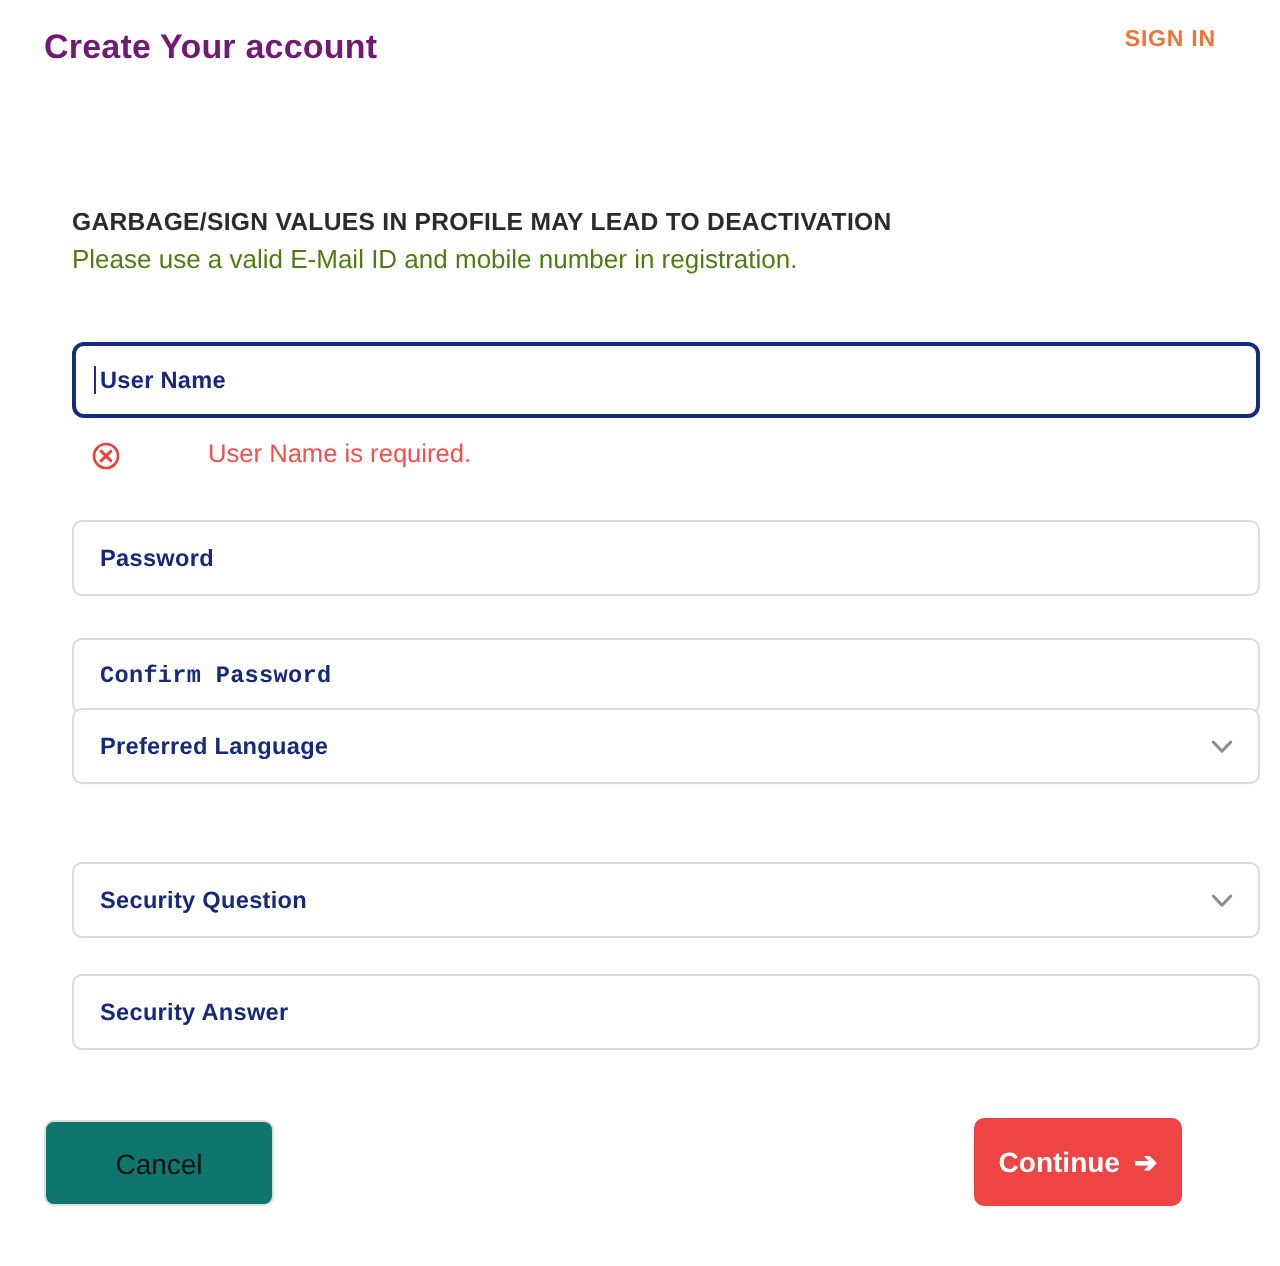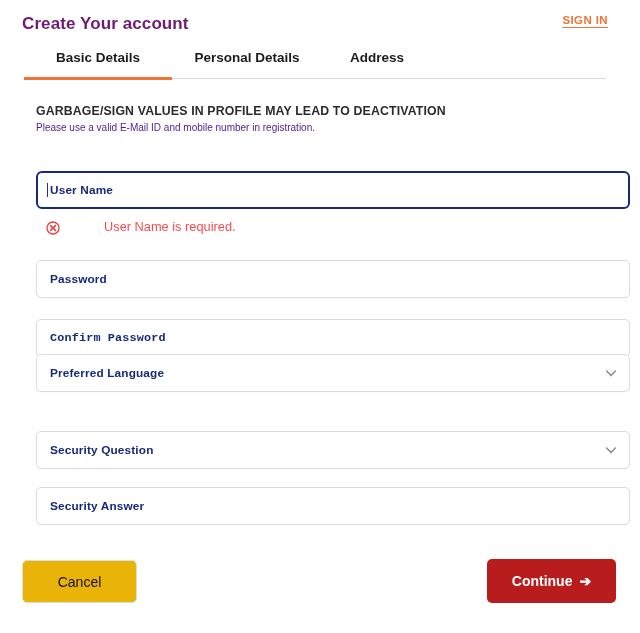--- a/index.html
+++ b/index.html
@@ -39,21 +39,20 @@
     white-space: nowrap;
   }
   .signin-link {
     position: absolute;
     right: 32px;
     top: 14px;
     font-size: 11.5px;
     font-weight: bold;
     color: #ef7436;
     letter-spacing: 0.4px;
-    text-decoration: underline;
     text-underline-offset: 3px;
     cursor: pointer;
     white-space: nowrap;
   }
 
   
   .tabs {
     position: absolute;
     left: 0;
     top: 50px;
@@ -104,23 +103,23 @@
   }
   .notice-strong {
     font-size: 12.3px;
     font-weight: bold;
     color: #2b2b2b;
     letter-spacing: 0.15px;
     white-space: nowrap;
   }
   .notice-sub {
     margin-top: 4px;
-    font-size: 10px;
+    font-size: 13px;
     font-weight: normal;
-    color: #4c1d95;
+    color: #4d7c0f;
     white-space: nowrap;
   }
 
   
   .form-area {
     position: absolute;
     left: 0;
     top: 0;
     width: 640px;
     height: 633px;
@@ -199,38 +198,38 @@
   }
 
   
   .btn-cancel {
     position: absolute;
     left: 22px;
     top: 560px;
     width: 115px;
     height: 43px;
     box-sizing: border-box;
-    background: #eab308;
+    background: #0f766e;
     border: 1px solid #dddddd;
     border-radius: 5px;
     font-family: "Liberation Sans", sans-serif;
     font-size: 14px;
     font-weight: normal;
     color: #111111;
     cursor: pointer;
     box-shadow: 0 1px 1px rgba(0,0,0,0.02);
   }
   .btn-continue {
     position: absolute;
     left: 487px;
     top: 559px;
-    width: 129px;
+    width: 104px;
     height: 44px;
     box-sizing: border-box;
-    background: #b91c1c;
+    background: #ef4444;
     border: none;
     border-radius: 5px;
     font-family: "Liberation Sans", sans-serif;
     font-size: 14px;
     font-weight: bold;
     color: #ffffff;
     cursor: pointer;
     display: flex;
     align-items: center;
     justify-content: center;
@@ -246,29 +245,20 @@
 </head>
 <body>
 
 <div id="screen">
 
   <div class="header-row">
     <div class="page-title">Create Your account</div>
     <div class="signin-link">SIGN IN</div>
   </div>
 
-  <div class="tabs">
-    <div class="tab-strip">
-      <div class="tab t0">Basic Details</div>
-      <div class="tab t1">Personal Details</div>
-      <div class="tab t2">Address</div>
-    </div>
-    <div class="tab-baseline"></div>
-    <div class="tab-active-underline"></div>
-  </div>
 
   <div class="notice">
     <div class="notice-strong">GARBAGE/SIGN VALUES IN PROFILE MAY LEAD TO DEACTIVATION</div>
     <div class="notice-sub">Please use a valid E-Mail ID and mobile number in registration.</div>
   </div>
 
   <div class="form-area">
 
     <div class="field focused" style="top:171px;">
       <div class="caret"></div>

